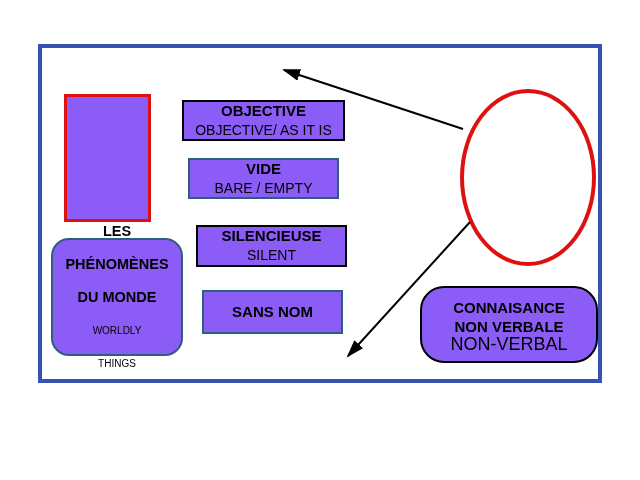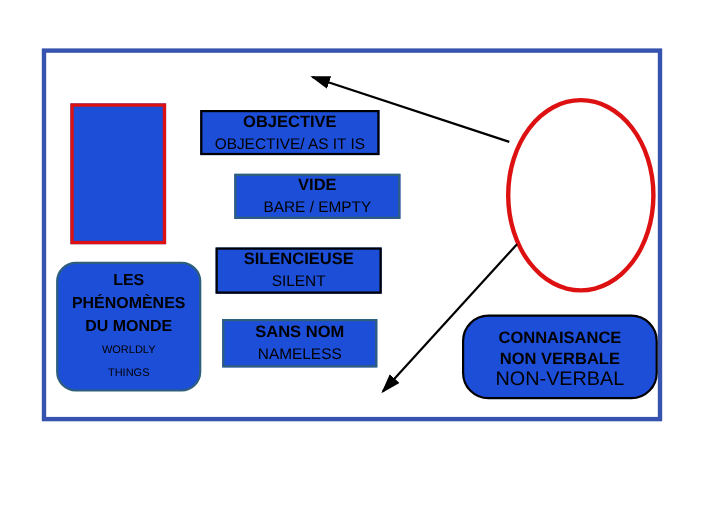--- a/index.html
+++ b/index.html
@@ -19,21 +19,21 @@
     position: absolute;
     left: 38px; top: 44px;
     width: 564px; height: 339px;
     border: 4px solid var(--frame-blue, #3753b0);
     box-sizing: border-box;
     background: #ffffff;
   }
   .shape, .box {
     position: absolute;
     box-sizing: border-box;
-    background: #1d4ed8;
+    background: #8b5cf6;
   }
   .red-rect {
     left: 64px; top: 94px;
     width: 87px; height: 128px;
     border: 3px solid var(--accent-red, #dd1111);
   }
   .red-ellipse {
     left: 460px; top: 89px;
     width: 136px; height: 177px;
     border: 4px solid var(--accent-red, #dd1111);
@@ -46,33 +46,34 @@
     flex-direction: column;
     justify-content: center;
     text-align: center;
     line-height: 1.25;
   }
   .box.slate { border-color: var(--box-slate, #2e5e7e); }
   .box .t1 { font-weight: bold; font-size: 15px; color: #000; }
   .box .t2 { font-size: 14px; color: #000; margin-top: 1px; }
 
   .box-objective   { left: 182px; top: 100px; width: 163px; height: 41px; }
-  .box-vide        { left: 213px; top: 158px; width: 151px; height: 41px; }
+  .box-vide        { left: 188px; top: 158px; width: 151px; height: 41px; }
   .box-silencieuse { left: 196px; top: 225px; width: 151px; height: 42px; }
   .box-sansnom     { left: 202px; top: 290px; width: 141px; height: 44px; }
 
   .worldly-box {
     left: 51px; top: 238px;
     width: 132px; height: 118px;
     border: 2px solid var(--box-slate, #2e5e7e);
     border-radius: 18px;
     display: flex;
     flex-direction: column;
     justify-content: center;
     text-align: center;
+    gap: 12px;
   }
   .worldly-box .fr { font-weight: bold; font-size: 14.5px; line-height: 21px; color: #000; }
   .worldly-box .en { font-size: 10px; line-height: 21px; color: #000; }
 
   .awareness-box {
     left: 420px; top: 286px;
     width: 178px; height: 77px;
     border: 2px solid var(--box-black, #000000);
     border-radius: 24px;
     display: flex;
@@ -111,21 +112,20 @@
     <div class="t2">BARE / EMPTY</div>
   </div>
 
   <div class="box box-silencieuse">
     <div class="t1">SILENCIEUSE</div>
     <div class="t2">SILENT</div>
   </div>
 
   <div class="box slate box-sansnom">
     <div class="t1">SANS NOM</div>
-    <div class="t2">NAMELESS</div>
   </div>
 
   <div class="shape worldly-box">
     <div class="fr">LES</div>
     <div class="fr">PHÉNOMÈNES</div>
     <div class="fr">DU MONDE</div>
     <div class="en">WORLDLY</div>
     <div class="en">THINGS</div>
   </div>
 

